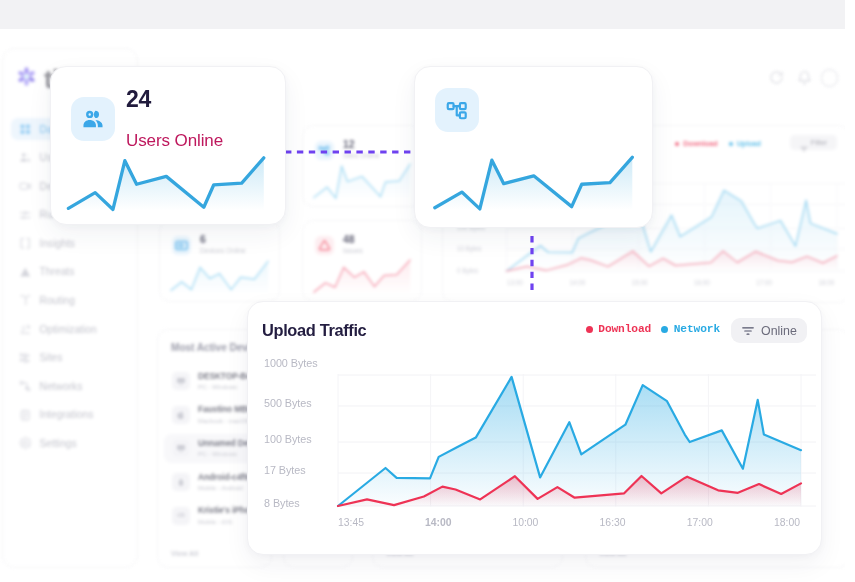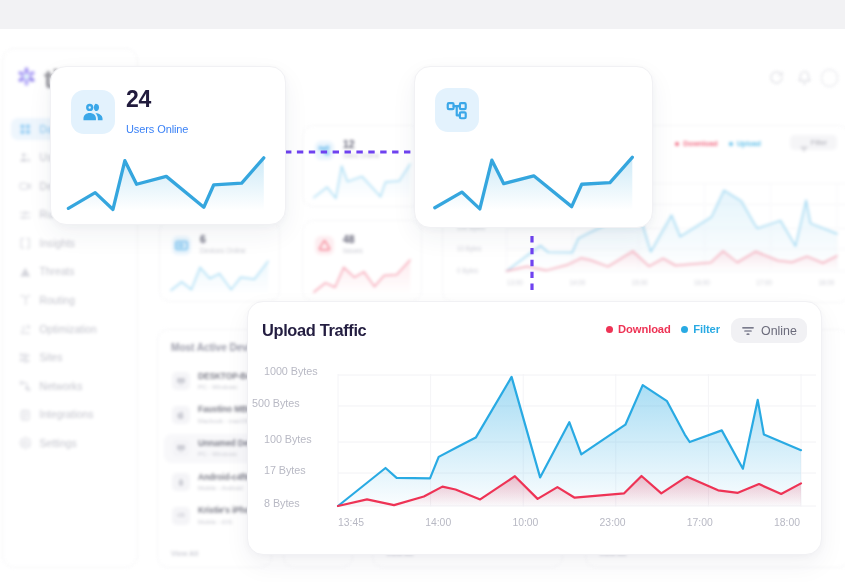--- a/index.html
+++ b/index.html
@@ -46,31 +46,31 @@
 
   
   .ov{position:absolute;background:#fff;border-radius:16px;
       box-shadow:0 10px 26px rgba(40,45,80,.06),0 2px 7px rgba(40,45,80,.035);
       border:1px solid #f1f1f4;overflow:hidden;}
   .ovhead{position:absolute;display:flex;align-items:center;gap:11px;}
   .ovico{width:44px;height:44px;border-radius:13px;background:#e3f2fd;
          display:flex;align-items:center;justify-content:center;}
   .ovico svg{width:22px;height:22px;display:block;}
   .ovval{font-size:23px;font-weight:700;color:#211b3d;line-height:1;letter-spacing:-.4px;}
-  .ovlbl{font-size:11px;color:#3b82f6;margin-top:13px;line-height:1;letter-spacing:-.1px;}
+  .ovlbl{font-size:17px;color:#be185d;margin-top:21px;line-height:1;letter-spacing:-.1px;}
 
   
   .dashh,.dashv{overflow:visible;}
 
   
   .ntcard{position:absolute;left:247px;top:301px;width:573px;height:252px;background:#fff;
           border-radius:16px;border:1px solid #f1f1f4;
           box-shadow:0 10px 26px rgba(40,45,80,.055),0 2px 7px rgba(40,45,80,.03);}
   .nttitle{position:absolute;left:14px;top:19px;font-size:16.4px;font-weight:700;color:#231d40;letter-spacing:-.35px;}
-  .ntlegend{position:absolute;right:101px;top:21px;display:flex;gap:10px;}
+  .ntlegend{position:absolute;right:101px;top:21px;display:flex;gap:10px;font-family:Liberation Mono, monospace;}
   .lgitem{display:flex;align-items:center;gap:5.5px;font-size:11.2px;font-weight:700;letter-spacing:-.1px;}
   .lgdot{width:7px;height:7px;border-radius:50%;}
   .filterbtn{position:absolute;left:483px;top:16px;width:76px;height:25px;background:#f1f1f4;
              border-radius:9px;display:flex;align-items:center;justify-content:center;gap:6px;}
   .filterbtn .ftxt{font-size:12.4px;color:#6b6b7b;font-weight:500;}
 
   .ylbl{position:absolute;font-size:10.8px;color:#b8b9c4;text-align:left;white-space:nowrap;letter-spacing:-.05px;}
   .xlbl{position:absolute;font-size:10.4px;color:#b8b9c4;text-align:center;white-space:nowrap;}
 
   
@@ -562,21 +562,21 @@
 
   <div class="ntcard">
     <div class="nttitle">Upload Traffic</div>
     <div class="ntlegend">
       <span class="lgitem">
         <span class="lgdot" style="background:#EE3355"></span>
         <span style="color:#EE3355">Download</span>
       </span>
       <span class="lgitem">
         <span class="lgdot" style="background:#29AAE3"></span>
-        <span style="color:#29AAE3">Filter</span>
+        <span style="color:#29AAE3">Network</span>
       </span>
     </div>
     <div class="filterbtn">
       <span style="width:14px;height:14px;color:#53546a;">
         <svg viewBox="0 0 24 24" fill="none" stroke="currentColor" stroke-width="2.1" stroke-linecap="round">
           <path d="M3 6.5h18"></path>
             <path d="M6.5 12h11"></path>
             <path d="M10.4 17.5h3.2"></path>
         </svg>
       </span>
@@ -604,26 +604,26 @@
           <line x1="275.20000000000005" y1="72" x2="275.20000000000005" y2="205" stroke="#f4f4f7" stroke-width="1"></line>
           <line x1="367.8" y1="72" x2="367.8" y2="205" stroke="#f4f4f7" stroke-width="1"></line>
           <line x1="460.40000000000003" y1="72" x2="460.40000000000003" y2="205" stroke="#f4f4f7" stroke-width="1"></line>
           <line x1="553" y1="72" x2="553" y2="205" stroke="#f4f4f7" stroke-width="1"></line>
         </g>
         <path d="M90.00 204.00 L137.50 166.00 L148.62 175.90 L182.00 176.40 L190.70 154.90 L208.02 145.70 L227.79 135.60 L263.58 74.90 L292.10 175.40 L321.31 120.20 L333.31 152.40 L377.38 122.70 L394.70 83.10 L419.01 99.20 L436.79 132.60 L441.69 140.01 L473.78 128.40 L494.89 166.70 L509.71 97.90 L515.91 132.60 L553.00 148.19 L553.00 204 L90.00 204 Z" fill="url(#gUp)" stroke="none"></path>
         <path d="M90.00 204.00 L137.50 166.00 L148.62 175.90 L182.00 176.40 L190.70 154.90 L208.02 145.70 L227.79 135.60 L263.58 74.90 L292.10 175.40 L321.31 120.20 L333.31 152.40 L377.38 122.70 L394.70 83.10 L419.01 99.20 L436.79 132.60 L441.69 140.01 L473.78 128.40 L494.89 166.70 L509.71 97.90 L515.91 132.60 L553.00 148.19" fill="none" stroke="#29AAE3" stroke-width="2.2" stroke-linejoin="round" stroke-linecap="round"></path>
         <path d="M90.00 204.00 L118.98 197.40 L146.02 203.10 L175.89 194.50 L194.41 184.60 L207.51 187.49 L232.19 197.40 L266.91 174.20 L289.60 196.90 L309.42 185.10 L326.69 195.69 L376.18 191.31 L393.50 174.00 L413.31 191.31 L436.79 175.90 L439.19 174.70 L470.12 188.31 L489.89 190.80 L511.01 182.10 L533.18 192.00 L553.00 181.40 L553.00 204 L90.00 204 Z" fill="url(#gDn)" stroke="none"></path>
         <path d="M90.00 204.00 L118.98 197.40 L146.02 203.10 L175.89 194.50 L194.41 184.60 L207.51 187.49 L232.19 197.40 L266.91 174.20 L289.60 196.90 L309.42 185.10 L326.69 195.69 L376.18 191.31 L393.50 174.00 L413.31 191.31 L436.79 175.90 L439.19 174.70 L470.12 188.31 L489.89 190.80 L511.01 182.10 L533.18 192.00 L553.00 181.40" fill="none" stroke="#EE3355" stroke-width="2.2" stroke-linejoin="round" stroke-linecap="round"></path>
       </svg>
-  <div class="ylbl" style="left: 16px; top: 63px;">1000 Bytes</div>
-      <div class="ylbl" style="left: 4px; top: 94.9946px; text-align: right;">500 Bytes</div>
+  <div class="ylbl" style="left: 16px; top: 55px;">1000 Bytes</div>
+      <div class="ylbl" style="left: 16px; top: 94.9946px; text-align: right;">500 Bytes</div>
       <div class="ylbl" style="left: 16px; top: 131.006px;">100 Bytes</div>
       <div class="ylbl" style="left: 16px; top: 162.001px;">17 Bytes</div>
       <div class="ylbl" style="left: 16px; top: 195px;">8 Bytes</div>
       <div class="xlbl" style="left: 78px; width: 50px; top: 215px;">13:45</div>
-      <div class="xlbl" style="left: 165.2px; width: 50px; top: 215px;">14:00</div>
+      <div class="xlbl" style="left: 165.2px; width: 50px; top: 215px; font-weight: bold;">14:00</div>
       <div class="xlbl" style="left: 252.4px; width: 50px; top: 215px;">10:00</div>
-      <div class="xlbl" style="left: 339.6px; width: 50px; top: 215px;">23:00</div>
+      <div class="xlbl" style="left: 339.6px; width: 50px; top: 215px;">16:30</div>
       <div class="xlbl" style="left: 426.8px; width: 50px; top: 215px;">17:00</div>
       <div class="xlbl" style="left: 514px; width: 50px; top: 215px;">18:00</div>
     </div>
 
 </div>
 
 </body></html>

